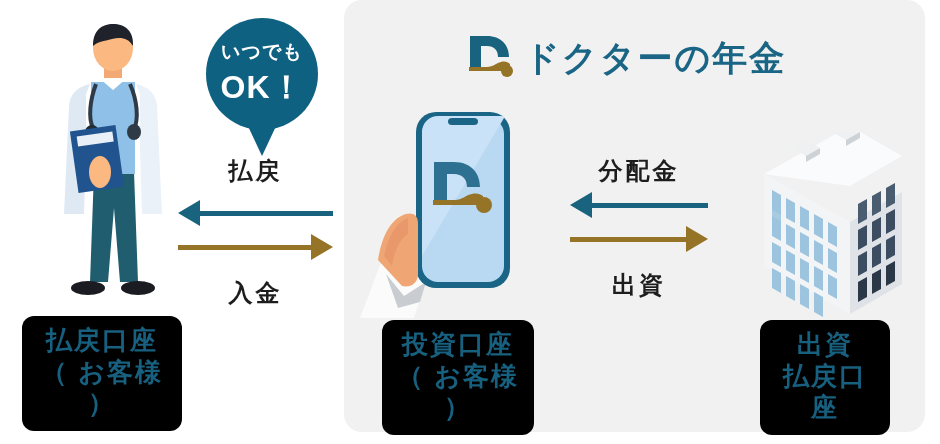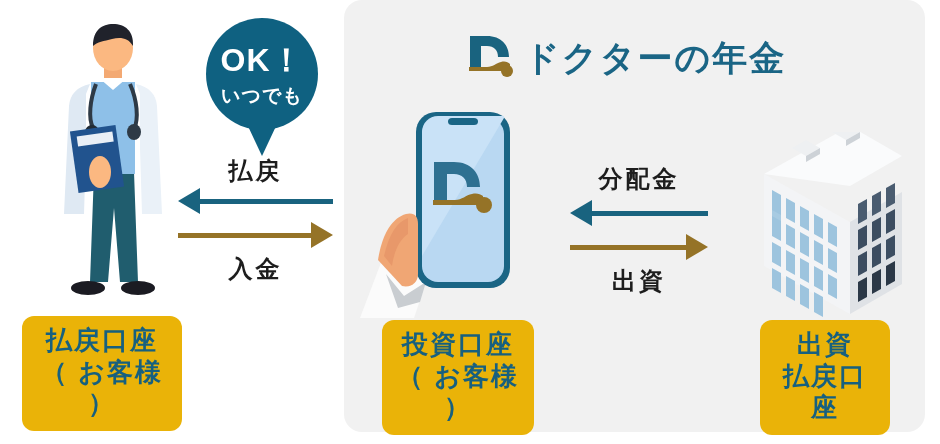--- a/index.html
+++ b/index.html
@@ -134,28 +134,28 @@
   .arrow-right .arrow-shaft {
     left: 0;
     right: 14px;
     background: #957327;
   }
 
   #flow-left  { left: 178px; top: 158px; }
   #flow-right { left: 570px; top: 158px; }
   #flow-left .arrow-row  { width: 155px; }
   #flow-right .arrow-row { width: 138px; }
-  #flow-left .flow-label.top  { margin-bottom: 0; font-family: Liberation Serif, serif; }
-  #flow-right .flow-label.top { margin-bottom: 4px; margin-top: 8px; }
-  .flow-label.bottom { margin-top: 4px; }
+  #flow-left .flow-label.top  { margin-bottom: 12px; font-family: Liberation Serif, serif; }
+  #flow-right .flow-label.top { margin-bottom: 4px; }
+  .flow-label.bottom { margin-top: 16px; }
 
   
   .caption-chip {
     position: absolute;
-    background: #eab308;
+    background: #000000;
     border-radius: 12px;
     color: #17607f;
     font-size: 26px;
     font-weight: 700;
     text-align: center;
     line-height: 1.22;
     letter-spacing: 2px;
     padding: 9px 14px 11px;
     box-sizing: border-box;
   }
@@ -211,22 +211,22 @@
       <ellipse cx="90" cy="110" rx="7" ry="8" fill="#2e3a46"></ellipse>
 
       <path d="M30 106 h46 v62 h-46 z" fill="#21538e" transform="rotate(-8 53 137)"></path>
       <path d="M36 112 h36 v10 h-36 z" fill="#e9eff6" transform="rotate(-8 53 137)"></path>
 
       <ellipse cx="56" cy="150" rx="11" ry="16" fill="#fbb881"></ellipse>
     </svg>
   </div>
 
   <div id="speech-bubble">
+    <span id="bubble-line1">いつでも</span>
     <span id="bubble-line2">OK！</span>
-    <span id="bubble-line1">いつでも</span>
     <span class="tail"></span>
   </div>
 
   <div class="flow-group" id="flow-left">
     <span class="flow-label top">払戻</span>
     <div class="arrow-row arrow-left">
       <span class="arrow-head"></span>
       <span class="arrow-shaft"></span>
     </div>
     <div class="arrow-row arrow-right">

